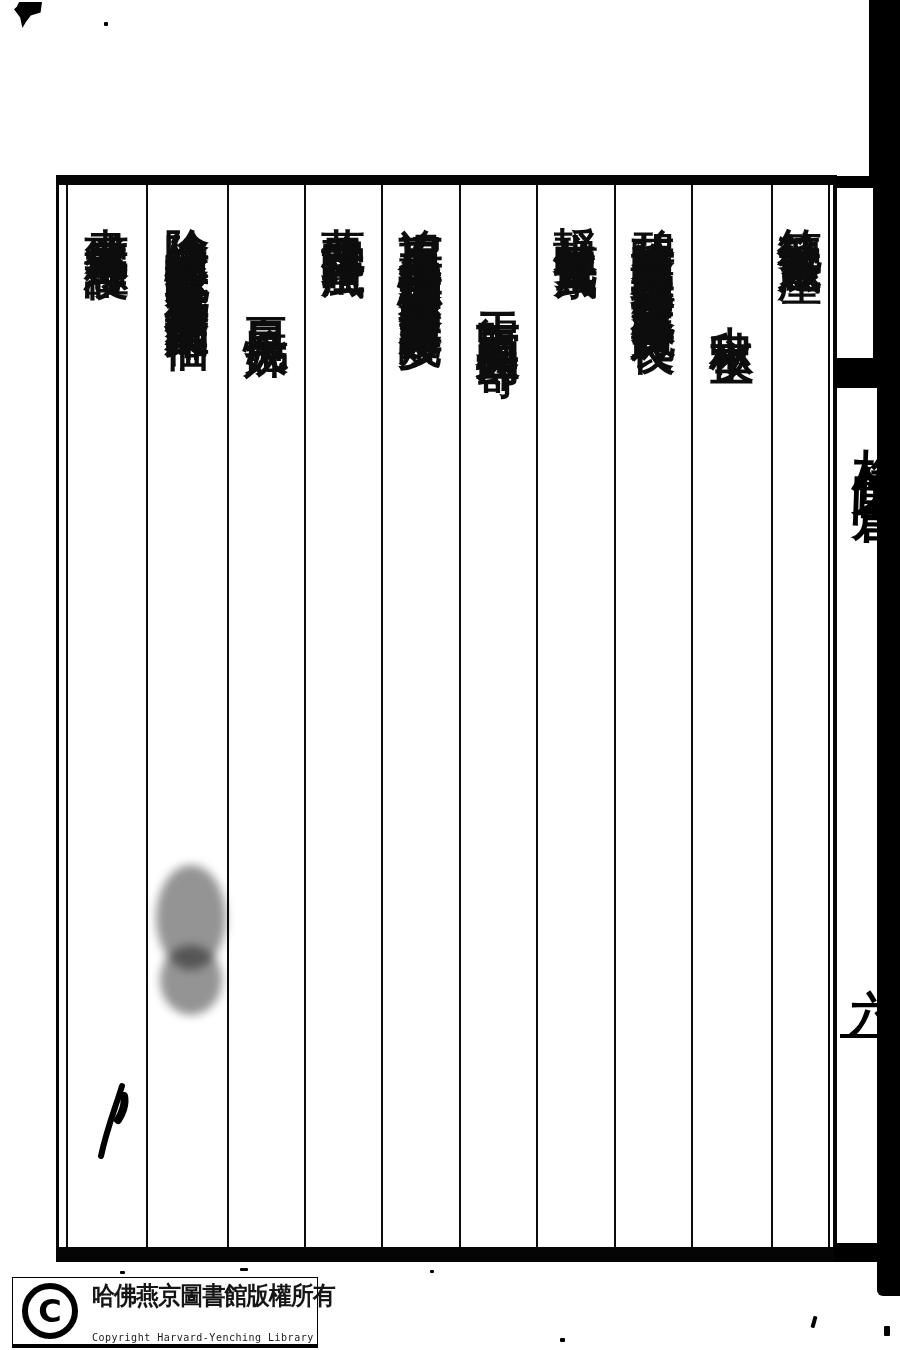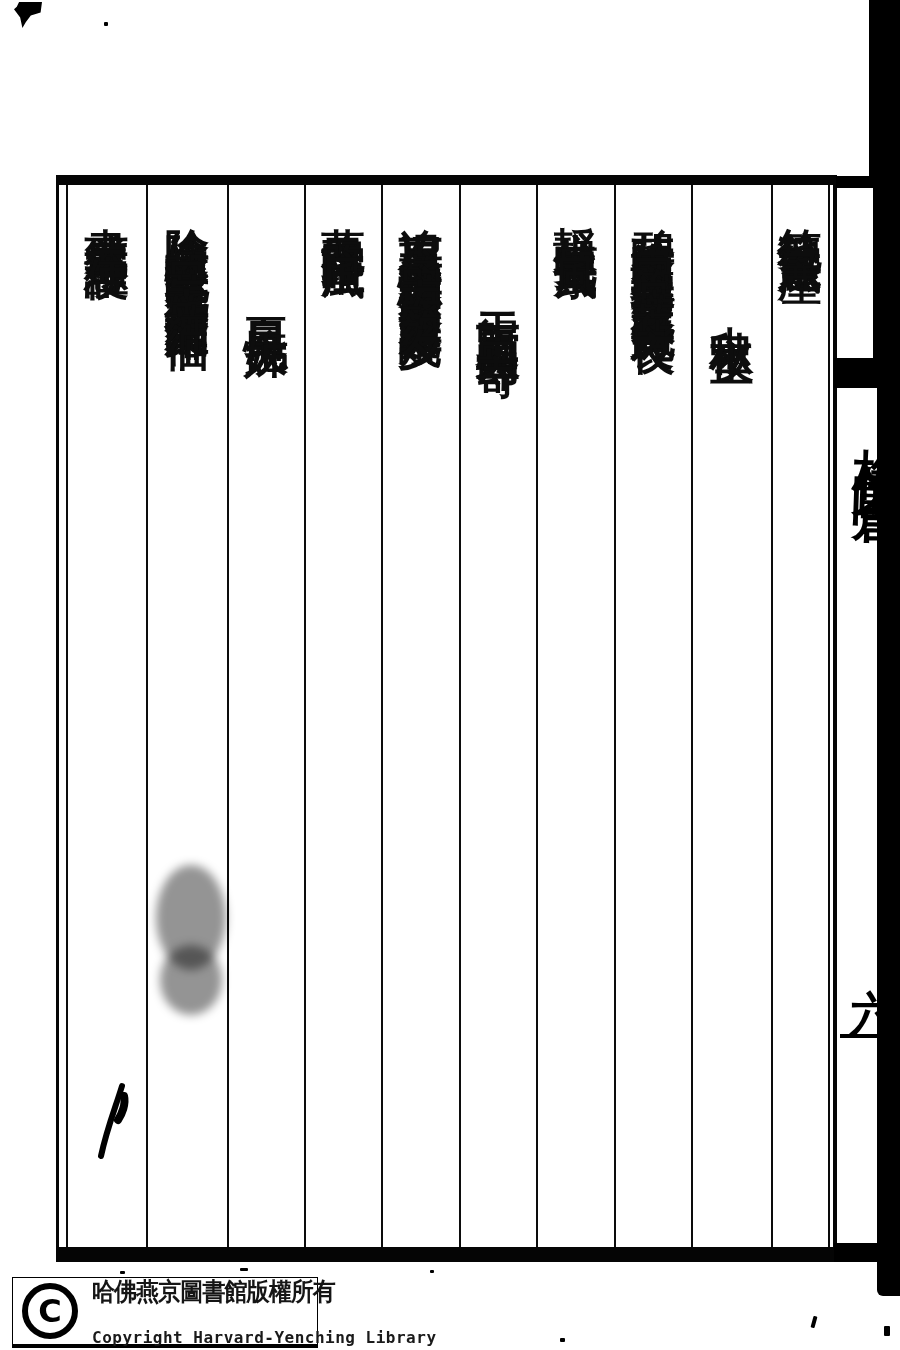--- a/index.html
+++ b/index.html
@@ -96,21 +96,21 @@
     margin-left:9px;display:flex;align-items:center;justify-content:center;
     font-family:"DejaVu Sans", sans-serif;font-size:32px;font-weight:bold;color:#000;
     flex-shrink:0;
   }
   .stamp-text{margin-left:14px;display:flex;flex-direction:column;}
   .stamp-cn{
     font-size:25px;color:#151515;letter-spacing:-1px;
     transform:scaleX(.92);transform-origin:left;white-space:nowrap;font-weight:600;
   }
   .stamp-en{
-    font-family:"DejaVu Sans Mono", monospace;font-size:16px;font-weight:bold;
+    font-family:"DejaVu Sans Mono", monospace;font-size:10px;font-weight:normal;
     color:#1a1a1a;margin-top:20px;letter-spacing:.5px;white-space:nowrap;
   }
 </style>
 </head>
 <body>
 
 <div class="corner-blob"></div>
 <div class="speck" style="left:104px;top:22px;width:4px;height:4px;"></div>
 <div class="edge edge-right-top"></div>
 <div class="edge edge-right-mid"></div>

